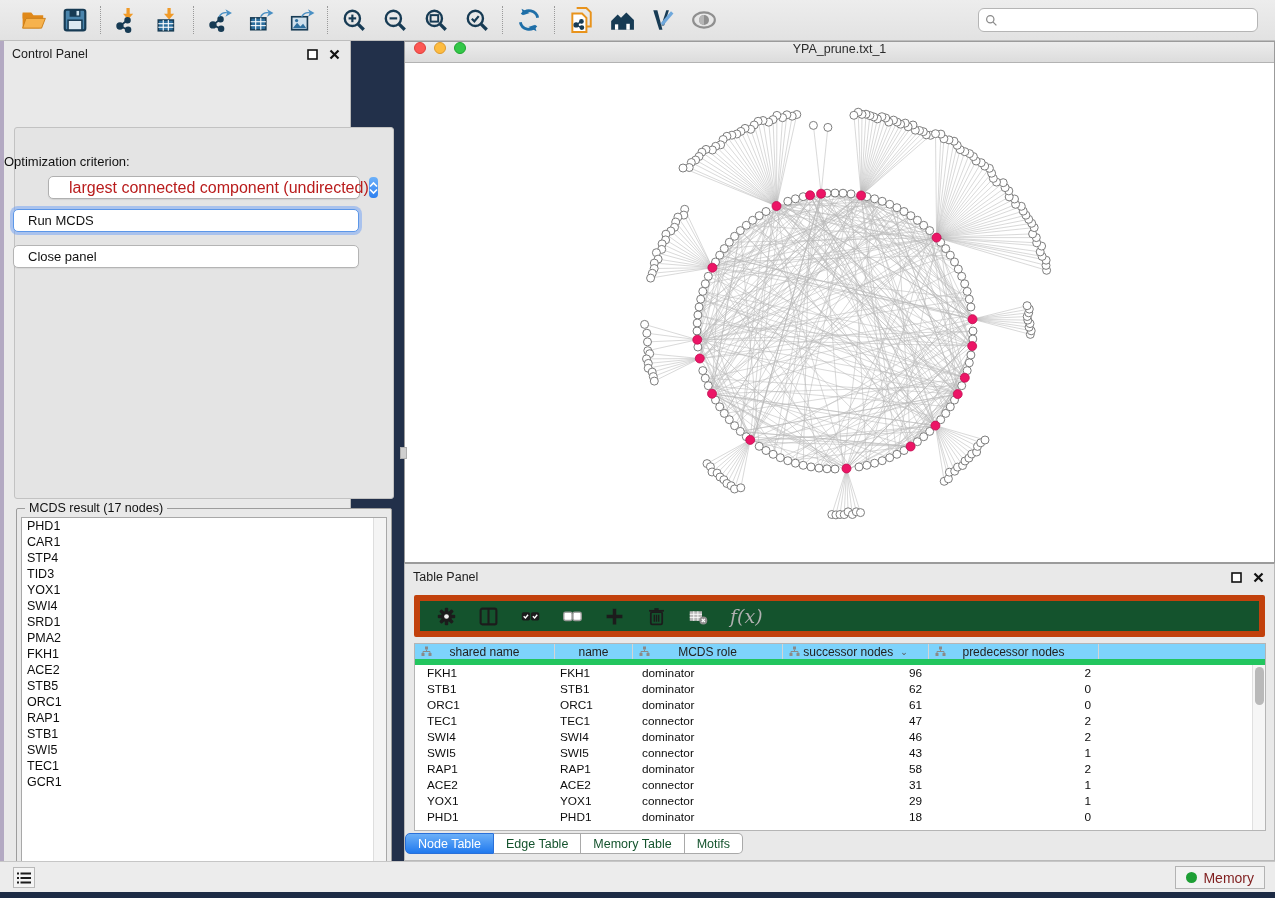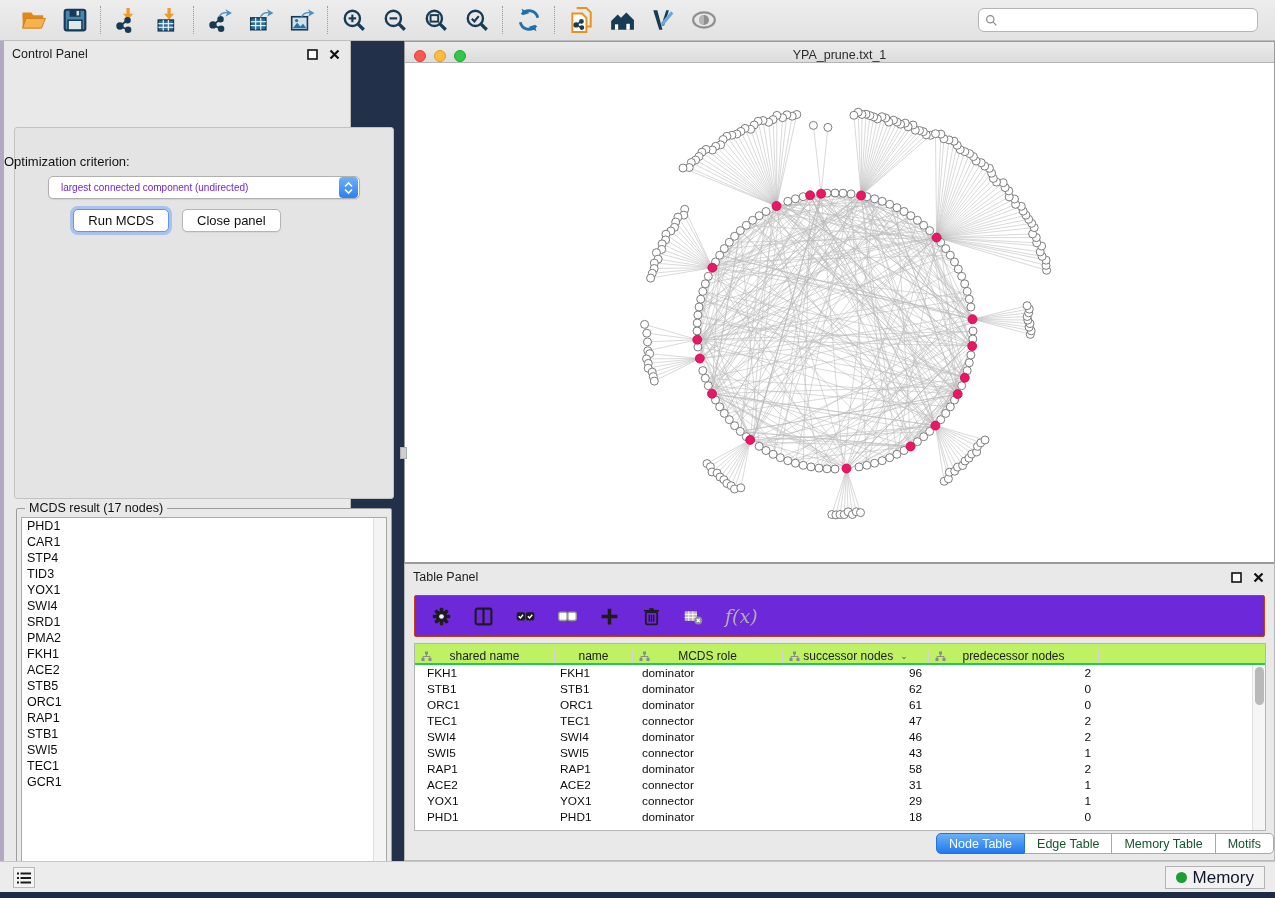--- a/index.html
+++ b/index.html
@@ -38,90 +38,90 @@
   .cp-tab { height:21px; padding:0 13px; background:#fff; border:1px solid #a9a9a9; border-left:none;
     display:flex; align-items:center; font-size:12.5px; color:#111; cursor:pointer; }
   .cp-tab:first-child { border-left:1px solid #a9a9a9; border-radius:5px 0 0 5px; }
   .cp-tab:last-child { border-radius:0 5px 5px 0; }
   .cp-tab.active { background:linear-gradient(#6cb0f8,#2079ee); border-color:#2a70d8; color:#fff; }
 
   .opt-label { position:absolute; left:0; top:113px; width:100%; text-align:left; font-size:13px; color:#111; }
   .criterion { position:absolute; left:44px; top:135px; width:312px; height:23px; background:#fff;
     border:1px solid #b0b0b0; border-radius:5px; display:flex; align-items:center; cursor:pointer;
     box-shadow:0 1px 1px rgba(0,0,0,.08); }
-  .criterion .val { flex:1; padding-left:12px; font-size:10px; color:#6d28d9; white-space:nowrap; }
+  .criterion .val { flex:1; padding-left:20px; font-size:16px; color:#b91c1c; white-space:nowrap; }
   .criterion .stepper { width:19px; height:21px; margin-right:1px; border-radius:4px;
     background:linear-gradient(#6db1f9,#2d7ff0); display:flex; flex-direction:column; align-items:center; justify-content:center; }
   .criterion .stepper svg { width:9px; height:7px; }
-  .cp-buttons { position:absolute; left:0; top:168px; width:100%; display:flex; justify-content:center; gap:13px; }
+  .cp-buttons { position:absolute; left:9px; top:168px; width:100%; display:flex; justify-content:space-between; gap:13px;flex-direction:column; }
   .btn { height:23px; padding:0 14px; background:#fff; border:1px solid #b4b4b4; border-radius:5px;
     font-size:13px; color:#111; display:flex; align-items:center; cursor:pointer; box-shadow:0 1px 1px rgba(0,0,0,.06); }
   .btn.focused { border:1px solid #5c97e8; box-shadow:0 0 0 3px rgba(110,160,245,.5); }
 
   .mcds-fieldset { position:absolute; left:12px; top:467px; width:376px; height:373px;
     border:1px solid #9d9d9d; border-radius:2px; background:#e9e9e9; }
   .mcds-legend { position:absolute; left:8px; top:-8px; background:#e9e9e9; padding:0 4px; font-size:12.5px; color:#111; }
   .mcds-list { position:absolute; left:4px; top:8px; right:4px; bottom:4px; background:#fff; border:1px solid #a8a8a8; overflow:hidden; }
   .mcds-scroll { position:absolute; right:0; top:0; bottom:0; width:13px; background:#f4f4f4; border-left:1px solid #dedede; }
   .mcds-item { height:16px; line-height:16px; padding-left:5px; font-size:12.5px; color:#0d0d0d; }
 
   
   .vsplit-handle { position:absolute; left:400px; top:447px; width:7px; height:12px; background:#cfcfcf; border:1px solid #aeaeae; z-index:5; }
 
   
   .net-window { position:absolute; left:404px; top:41px; width:871px; height:522px; background:#fff; border:1px solid #9b9b9b; }
   .net-titlebar { height:21px; background:linear-gradient(#ececec,#dcdcdc); border-bottom:1px solid #b3b3b3;
-    display:flex; align-items:flex-end; position:relative; }
+    display:flex; align-items:flex-start; position:relative; }
   .lights { display:flex; gap:8px; margin-left:9px; }
   .light { width:12px; height:12px; border-radius:50%; }
   .light.red { background:#fc5753; border:1px solid #df3e39; }
   .light.yellow { background:#fdbc40; border:1px solid #de9b2d; }
   .light.green { background:#33c748; border:1px solid #1da52f; }
   .net-title { position:absolute; left:0; width:100%; text-align:center; font-size:12.5px; color:#2b2b2b; }
   .net-canvas { position:absolute; left:0; top:21px; right:0; bottom:0; background:#fff; }
   .net-canvas svg { width:100%; height:100%; }
 
   
   .table-panel { position:absolute; left:404px; top:563px; width:871px; height:298px; background:#e9e9e9; border:1px solid #b9b9b9; border-top:1px solid #9b9b9b; }
-  .tp-toolbar { position:absolute; left:9px; top:31px; right:9px; height:42px; background:#6d28d9;
-    border:1px solid #c2410c; border-radius:2px; display:flex; align-items:center; gap:21px; padding:0 16px; }
+  .tp-toolbar { position:absolute; left:9px; top:31px; right:9px; height:42px; background:#14532d;
+    border:6px solid #c2410c; border-radius:2px; display:flex; align-items:center; gap:21px; padding:0 16px; }
   .tp-icon { display:flex; align-items:center; justify-content:center; cursor:pointer; }
   .tp-icon svg { width:21px; height:21px; }
   .tp-icon.disabled { cursor:default; }
   .fx { font-family:"DejaVu Serif",serif; font-style:italic; font-size:19px; color:#b0b0b0; }
 
   .tp-table { position:absolute; left:9px; top:79px; right:8px; height:188px; background:#fff; border:1px solid #b5b5b5; }
-  .tp-header { display:flex; height:21px; background:#bef264; border-bottom:2px solid #22c55e; font-size:12px; color:#222;align-items:flex-end; }
+  .tp-header { display:flex; height:21px; background:#7dd3fc; border-bottom:6px solid #22c55e; font-size:12px; color:#222; }
   .th { display:flex; align-items:center; justify-content:center; border-right:1px solid #d4d4d4; gap:5px; position:relative; }
   .th .tree-ico { display:inline-flex; position:absolute; left:6px; }
   .th svg.tree { width:11px; height:11px; }
   .th .sort { margin-left:2px; font-size:9px; color:#555; }
   .c1 { width:140px; } .c2 { width:78px; } .c3 { width:150px; } .c4 { width:146px; } .c5 { width:170px; } .c6 { flex:1; border-right:none; }
   .tp-rows { position:relative; }
   .trow { display:flex; height:16px; line-height:16px; font-size:11.8px; color:#0d0d0d; }
   .td { overflow:hidden; white-space:nowrap; }
   .td.c1 { padding-left:12px; } .td.c2 { padding-left:5px; } .td.c3 { padding-left:9px; }
   .td.c4 { text-align:right; padding-right:7px; } .td.c5 { text-align:right; padding-right:8px; }
   .tp-scroll { position:absolute; right:0; top:21px; bottom:0; width:13px; background:#f6f6f6; border-left:1px solid #e0e0e0; }
   .tp-thumb { position:absolute; left:2px; top:2px; width:9px; height:38px; background:#b9b9b9; border-radius:5px; }
 
-  .tp-tabs { position:absolute; left:0; bottom:6px; width:100%; display:flex; justify-content:flex-end;padding-left:42px; }
+  .tp-tabs { position:absolute; left:0; bottom:6px; width:100%; display:flex; justify-content:flex-start; }
   .tp-tab { height:21px; padding:0 12px; background:#fff; border:1px solid #a9a9a9; border-left:none;
     display:flex; align-items:center; font-size:12.5px; color:#14532d; cursor:pointer; }
   .tp-tab:first-child { border-left:1px solid #a9a9a9; border-radius:5px 0 0 5px; }
   .tp-tab:last-child { border-radius:0 5px 5px 0; }
   .tp-tab.active { background:linear-gradient(#6cb0f8,#2079ee); border-color:#2a70d8; color:#fff; }
 
   
   .statusbar { position:absolute; left:0; top:861px; width:1275px; height:31px; background:#ececec; border-top:1px solid #c6c6c6; }
   .task-btn { position:absolute; left:13px; top:5px; width:22px; height:21px; background:#f4f4f4; border:1px solid #b9b9b9;
     display:flex; align-items:center; justify-content:center; cursor:pointer; }
   .task-btn svg { width:14px; height:12px; }
   .memory-btn { position:absolute; right:10px; top:4px; height:23px; padding:0 10px; background:#f2f2f2;
-    border:1px solid #b3b3b3; display:flex; align-items:center; gap:6px; font-size:17px; color:#0f172a; cursor:pointer; }
+    border:1px solid #b3b3b3; display:flex; align-items:center; gap:6px; font-size:14px; color:#7f1d1d; cursor:pointer; }
   .memdot { width:11px; height:11px; border-radius:50%; background:#1d9e34; }
 </style>
 </head>
 <body>
 
 <div class="toolbar">
   <div class="tbgroup">
     <div class="tbicon">
       <svg viewBox="0 0 24 24">
           <path d="M1.5 5h8l2 2.5h9v3h-19z" fill="#e0891a"></path>

